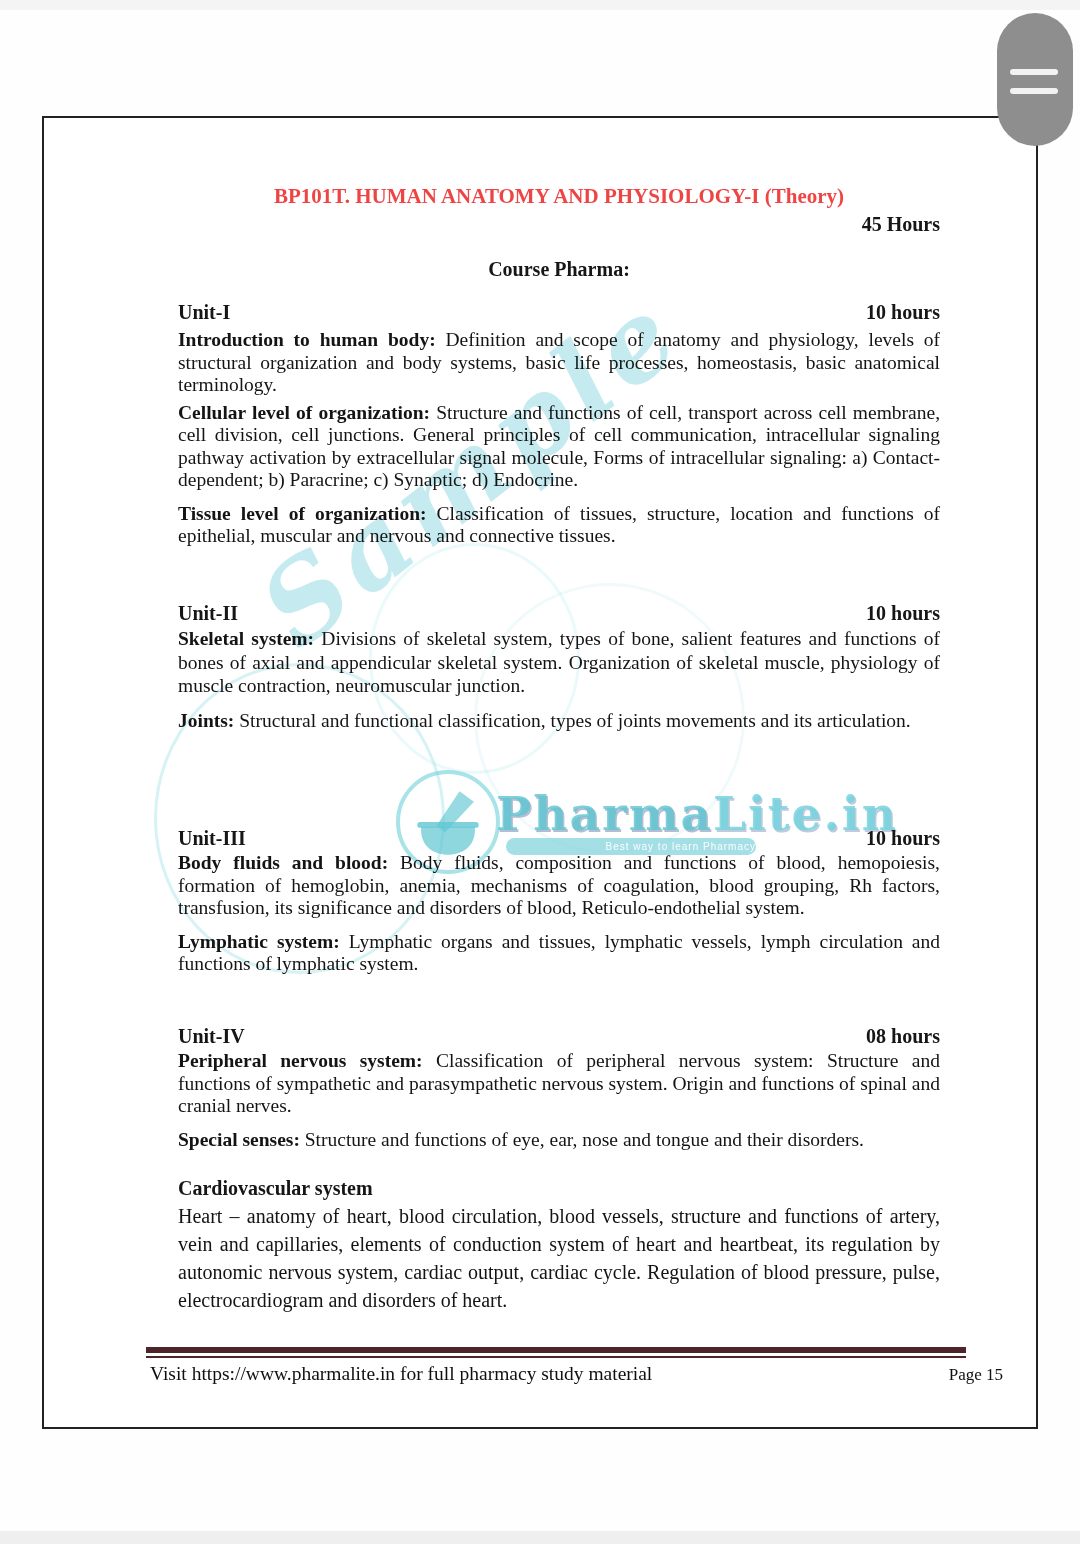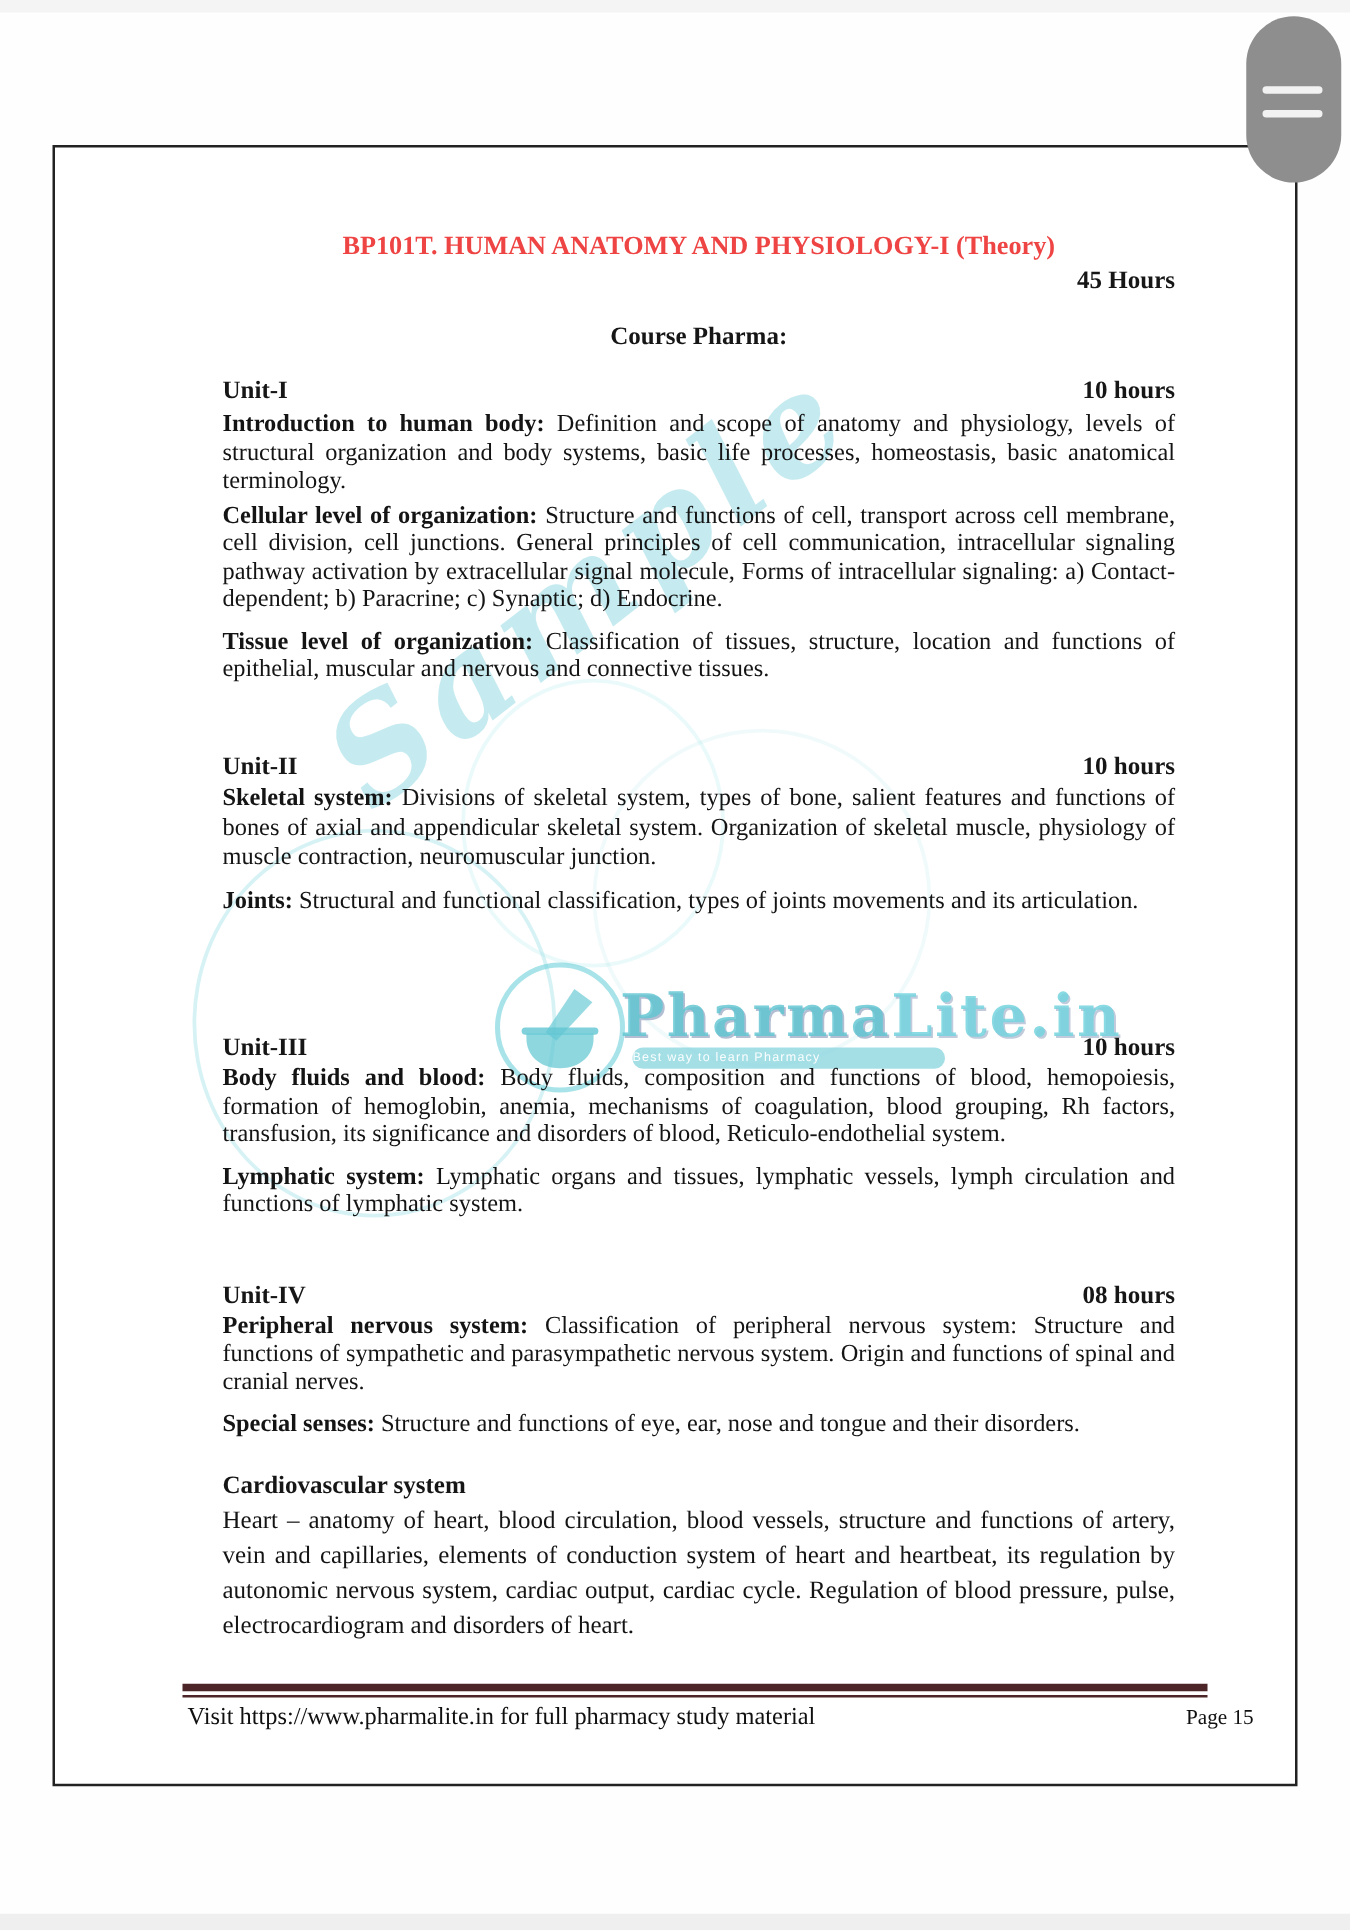--- a/index.html
+++ b/index.html
@@ -26,21 +26,21 @@
   .wm-logo-circle{left:352px;top:652px;width:104px;height:104px;border-radius:50%;
                   border:4px solid rgba(110,208,218,0.6);box-sizing:border-box;}
   .wm-logo-circle svg{width:100%;height:100%;}
   .wm-brand{left:420px;top:668px;font-size:47px;font-weight:bold;
             font-family:"DejaVu Serif", serif;letter-spacing:2px;white-space:nowrap;margin-left:32px;}
   .wm-brand .b1{color:rgba(96,198,210,0.82);text-shadow:1.5px 1.5px 0 rgba(36,70,130,0.35);}
   .wm-brand .b2{color:rgba(116,212,222,0.85);text-shadow:1.5px 1.5px 0 rgba(36,70,130,0.28);}
   .wm-banner{left:462px;top:720px;width:250px;height:17px;border-radius:9px;
              background:rgba(116,206,216,0.65);color:rgba(255,255,255,0.95);
              font-family:"Liberation Sans", sans-serif;font-size:10px;line-height:17px;
-             text-align:left;letter-spacing:1px;}
+             text-align:right;letter-spacing:1px;}
 
   
   .content{position:absolute;inset:0;z-index:1;}
   .doc-title{position:absolute;left:134px;right:96px;top:66px;text-align:center;
              font-weight:bold;font-size:21px;color:#ef4444;}
   .total-hours{position:absolute;right:96px;top:95px;font-weight:bold;font-size:20px;}
   .section-heading{position:absolute;left:134px;right:96px;top:140px;text-align:center;
                    font-weight:bold;font-size:20px;}
 
   .unit{position:absolute;left:134px;right:96px;}

